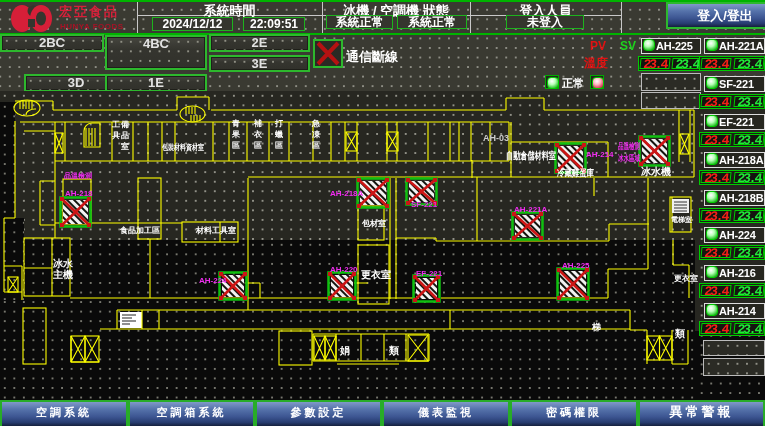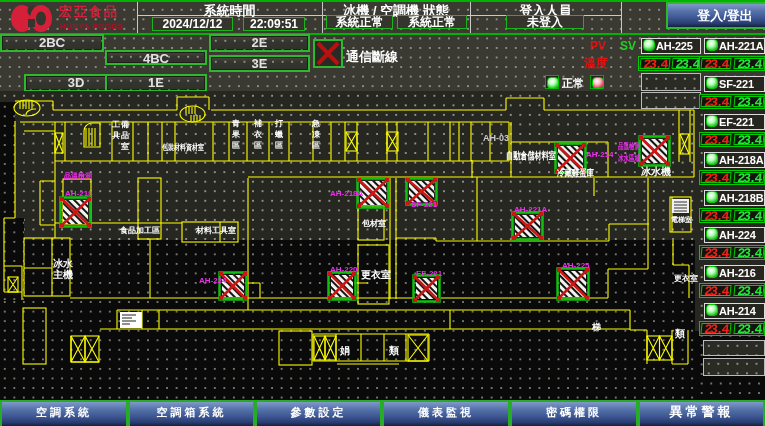--- a/index.html
+++ b/index.html
@@ -69,21 +69,21 @@
 <div class="vbox" style="left:152px;top:17px;width:81px;height:14px;line-height:12px;">2024/12/12</div>
 <div class="vbox" style="left:243px;top:17px;width:62px;height:14px;line-height:12px;">22:09:51</div>
 <div class="vbox" style="left:326px;top:15px;width:67px;height:14px;line-height:12px;">系統正常</div>
 <div class="vbox" style="left:397px;top:15px;width:70px;height:14px;line-height:12px;">系統正常</div>
 <div class="vbox" style="left:506px;top:15px;width:78px;height:14px;line-height:12px;">未登入</div>
 <div class="blue" style="left:645px;top:2px;width:118px;height:27px;font-size:13px;line-height:23px;margin-left:21px;">登入/登出</div>
 
 <div class="btn" style="left:0px;top:34px;width:104px;height:18px;line-height:14px;">
       <span class="in">2BC</span>
     </div>
-<div class="btn" style="left:105px;top:50px;width:102px;height:15px;line-height:14px;">
+<div class="btn" style="left:105px;top:35px;width:102px;height:35px;line-height:14px;">
       <span class="in">4BC</span>
     </div>
 <div class="btn" style="left:209px;top:34px;width:101px;height:18px;line-height:14px;">
       <span class="in">2E</span>
     </div>
 <div class="btn" style="left:209px;top:55px;width:101px;height:17px;line-height:13px;">
       <span class="in">3E</span>
     </div>
 <div class="btn" style="left:0px;top:74px;width:104px;height:18px;line-height:14px;margin-left:24px;">
       <span class="in">3D</span>

